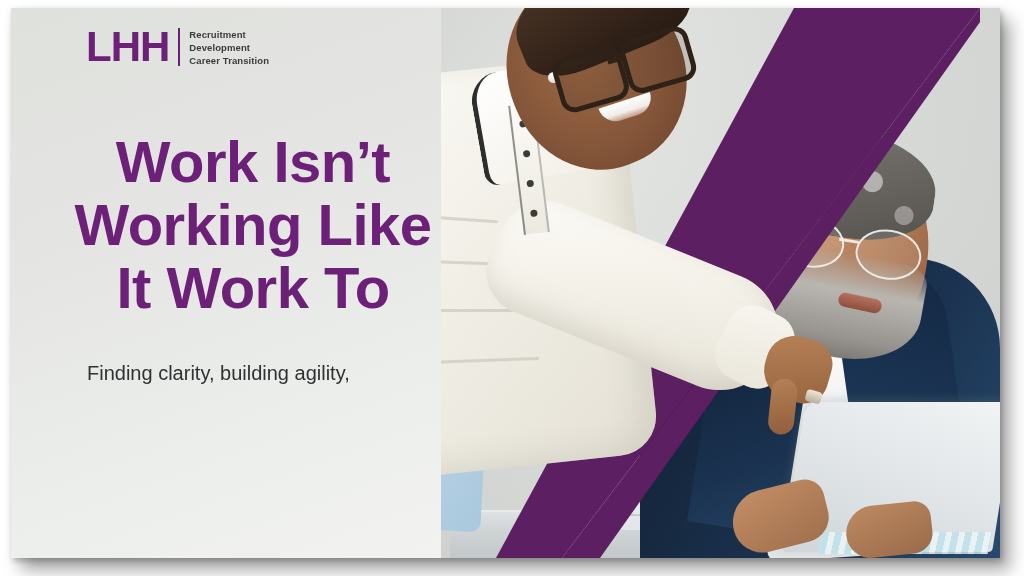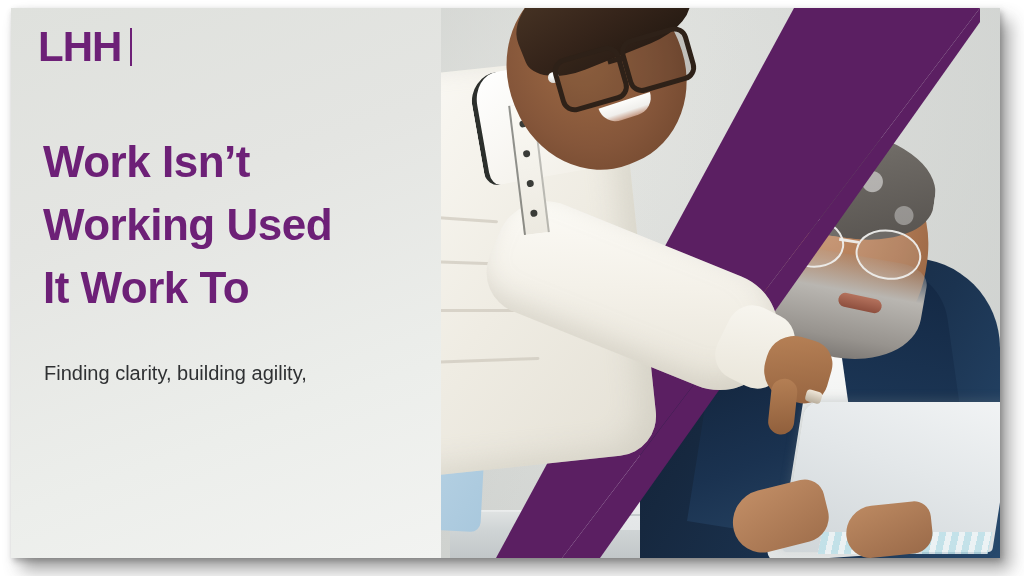--- a/index.html
+++ b/index.html
@@ -379,20 +379,21 @@
     align-items: center;
     gap: 9px;
   }
   #logo-mark {
     font-family: "Liberation Sans", sans-serif;
     font-weight: 700;
     font-size: 42px;
     line-height: 40px;
     letter-spacing: -1px;
     color: #6d2077;
+    margin-left: 48px;
   }
   #logo-rule {
     width: 2px;
     height: 38px;
     background: #6d2077;
   }
   #logo-lines {
     display: flex;
     flex-direction: column;
     gap: 2px;
@@ -401,39 +402,40 @@
     line-height: 11px;
     color: #3b3b3b;
     letter-spacing: 0.1px;
   }
 
   #headline {
     position: absolute;
     left: 32px;
     top: 122px;
     width: 420px;
-    font-size: 44px;
+    font-size: 58px;
     line-height: 63px;
     font-weight: 700;
     color: #6d2077;
     letter-spacing: -0.5px;
+    text-align: center;
   }
   #headline .ln { display: block; }
 
   #subhead {
     position: absolute;
     left: 33px;
     top: 352px;
     width: 400px;
     font-size: 20px;
     line-height: 27px;
     font-weight: 400;
     color: #2f3133;
   }
-  #subhead .ln { display: block; }
+  #subhead .ln { display: block; margin-left: 43px; }
 </style>
 </head>
 <body>
 
 <div id="stage">
 
   <div id="card">
 
     <div id="photo">
       <div class="wall"></div>
@@ -525,25 +527,30 @@
           <div class="bridge"></div>
         </div>
       </div>
     </div>
 
     <div id="leftwash"></div>
 
     <div id="logo">
       <div id="logo-mark">LHH</div>
       <div id="logo-rule"></div>
+      <div id="logo-lines">
+        <span>Recruitment</span>
+        <span>Development</span>
+        <span>Career Transition</span>
+      </div>
     </div>
 
     <div id="headline">
       <span class="ln">Work Isn’t</span>
-      <span class="ln">Working Used</span>
+      <span class="ln">Working Like</span>
       <span class="ln">It Work To</span>
     </div>
 
     <div id="subhead">
       <span class="ln">Finding clarity, building agility,</span>
     </div>
 
   </div>
 </div>
 

